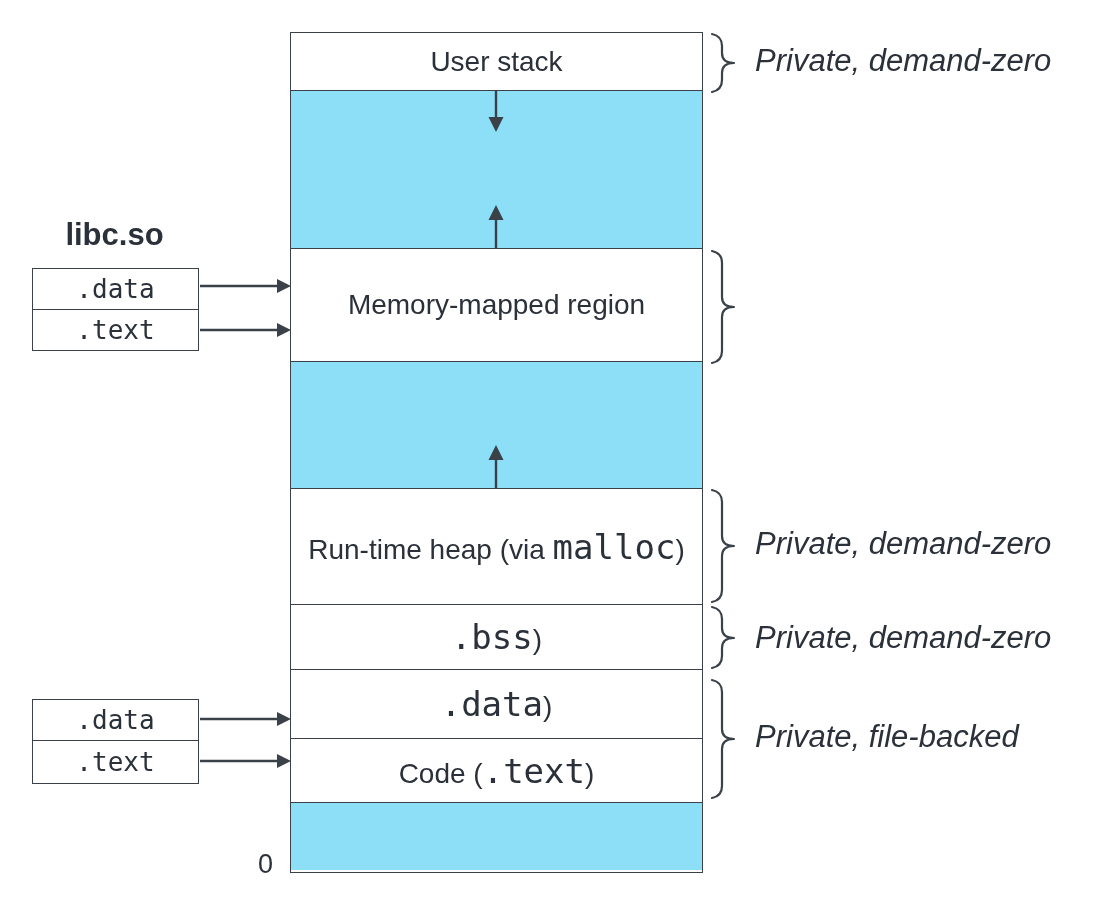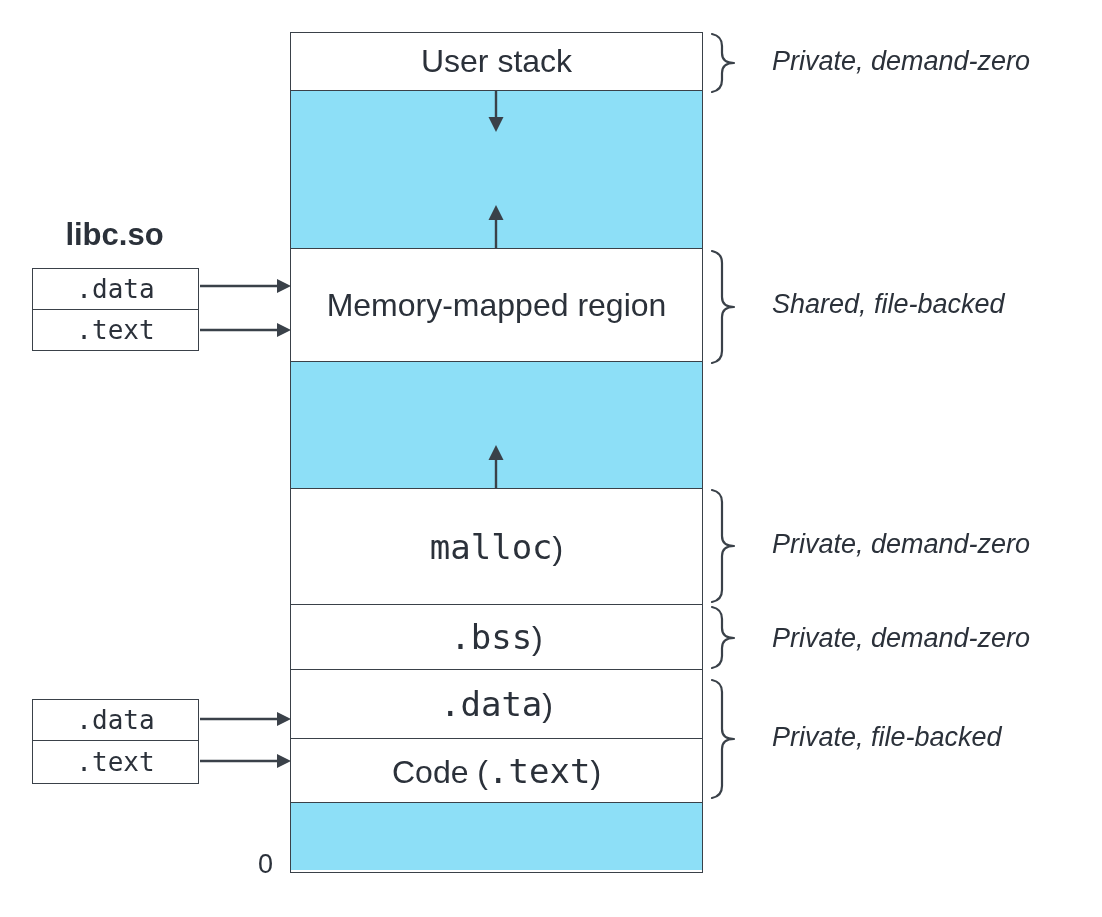--- a/index.html
+++ b/index.html
@@ -28,28 +28,28 @@
   }
   .seg {
     position: absolute; left: 0; right: 0;
     display: flex; align-items: center; justify-content: center;
     border-top: 1.6px solid var(--line);
   }
   .seg.first { border-top: none; }
   .seg.cyan { background: var(--region-highlight); }
   .label-row { display: flex; align-items: baseline; }
   .label-row span { white-space: pre; }
-  .t-sans { font-size: 32px; }
+  .t-sans { font-size: 28px; }
   .t-mono { font-family: "DejaVu Sans Mono", monospace; font-size: 34px; }
   .label-col { display: flex; align-items: center; }
   .label-col .t-sans { line-height: 34px; }
   
   .annot {
-    position: absolute; left: 772px; height: 34px; line-height: 34px;
-    font-size: 27px; font-style: italic; white-space: pre;
+    position: absolute; left: 755px; height: 34px; line-height: 34px;
+    font-size: 31px; font-style: italic; white-space: pre;
   }
   
   .objfile-title {
     position: absolute; left: 30px; width: 169px; height: 34px;
     line-height: 34px; text-align: center; font-weight: bold; font-size: 31px;
   }
   .objfile-box {
     position: absolute; left: 32px; width: 167px;
     border: 1.6px solid var(--line); background: #fff;
   }
@@ -93,20 +93,21 @@
     <div class="seg" style="top:215px; height:113px;">
       <div class="label-col">
         <span class="t-sans">Memory-mapped region</span>
       </div>
     </div>
 
     <div class="seg cyan" style="top:328px; height:127px;"></div>
 
     <div class="seg" style="top:455px; height:116px;">
       <div class="label-row">
+        <span class="t-sans">Run-time heap (via </span>
         <span class="t-mono">malloc</span>
         <span class="t-sans">)</span>
       </div>
     </div>
 
     <div class="seg" style="top:571px; height:65px;">
       <div class="label-row">
         <span class="t-mono">.bss</span>
         <span class="t-sans">)</span>
       </div>
@@ -137,21 +138,20 @@
     <div class="objfile-cell" style="height:40px;">.data</div>
     <div class="objfile-cell" style="height:41px;">.text</div>
   </div>
 
   <div class="objfile-box" style="top:699px; height:85px;">
     <div class="objfile-cell" style="height:40px;">.data</div>
     <div class="objfile-cell" style="height:43px;">.text</div>
   </div>
 
   <div class="annot" style="top:44px;">Private, demand-zero</div>
-  <div class="annot" style="top:287px;">Shared, file-backed</div>
   <div class="annot" style="top:527px;">Private, demand-zero</div>
   <div class="annot" style="top:621px;">Private, demand-zero</div>
   <div class="annot" style="top:720px;text-align:center;">Private, file-backed</div>
 
   <svg class="overlay" viewBox="0 0 1102 917">
 
     <g>
       <line class="ln" x1="496" y1="91" x2="496" y2="118"></line>
       <polygon class="hd" points="488.5,117 503.5,117 496,132"></polygon>
     </g>

